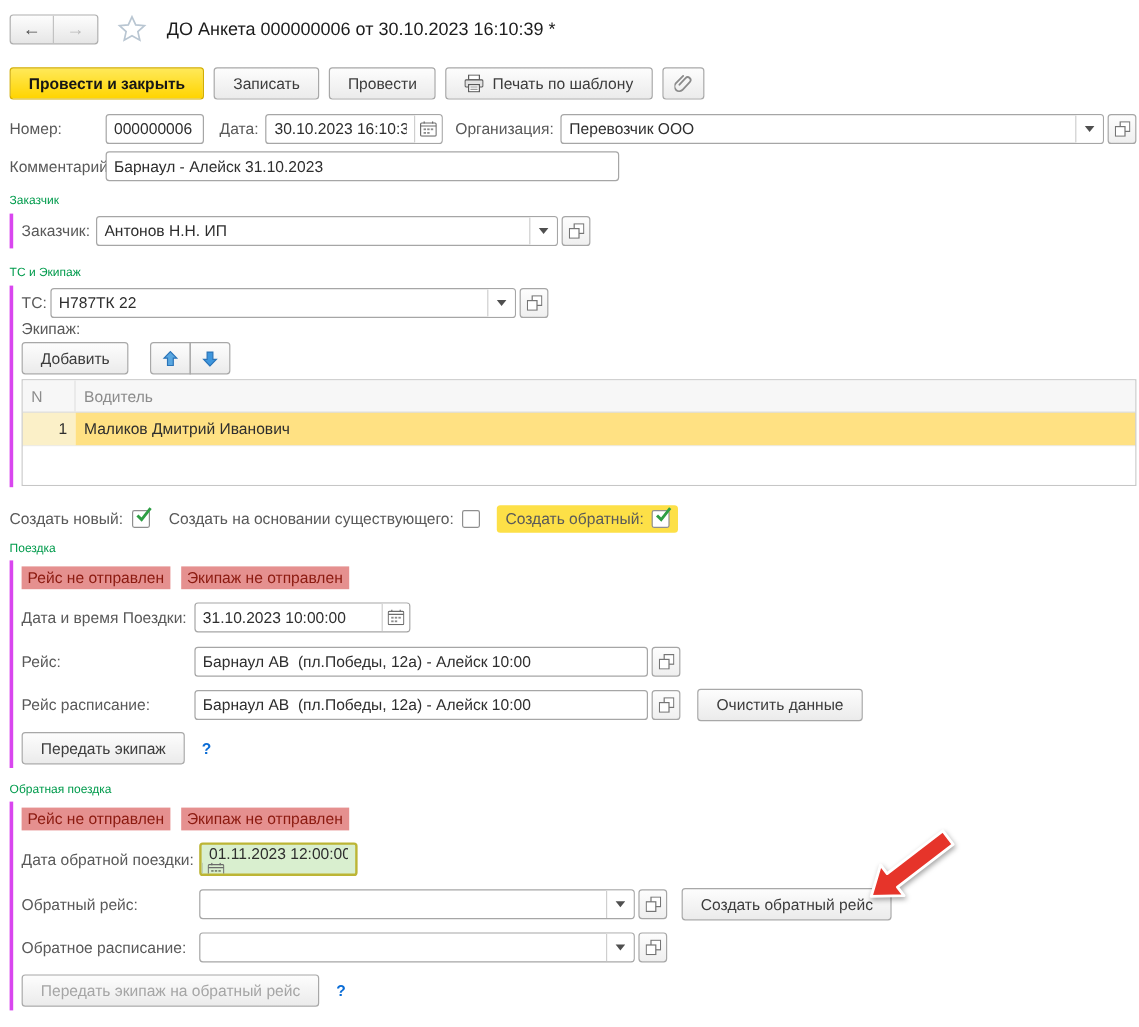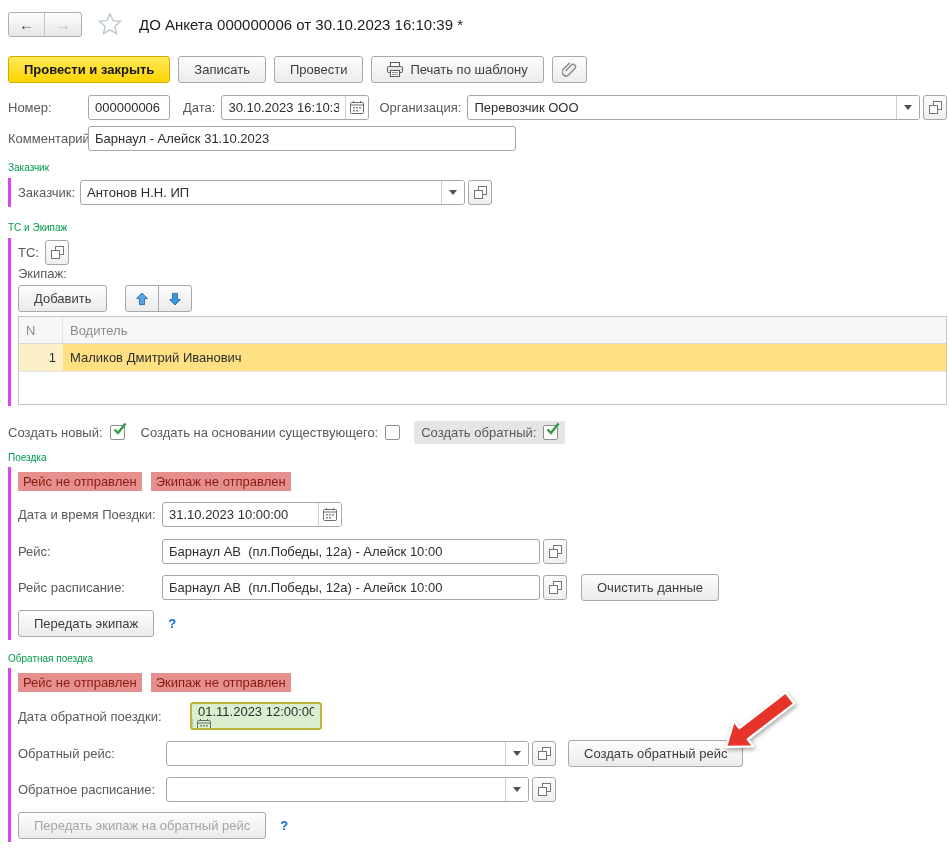--- a/index.html
+++ b/index.html
@@ -55,21 +55,21 @@
   .tbl .td { display:flex; align-items:center; padding:0 7px; color:#2e2e2e; }
   .tbl .td-n { width:44px; justify-content:flex-end; background:#fbf0c8; }
   .tbl .td-driver { flex:1; background:#ffe183; }
   .tbl .filler { height:32px; background:#fff; }
 
   
   .optrow { display:flex; align-items:center; padding-left:8px; margin-top:14px; height:24px;text-align:center; }
   .cb { width:15px; height:15px; border:1px solid #8f8f8f; border-radius:2px; background:#fff;
     position:relative; cursor:pointer; flex:none; }
   .cb svg { position:absolute; top:-4px; left:1px; }
-  .opt-hl { background:#e5e5e5; border-radius:3px; padding:4px 7px; display:flex; align-items:center; }
+  .opt-hl { background:#fde047; border-radius:3px; padding:4px 7px; display:flex; align-items:center; }
 
   
   .badges { display:flex; gap:9px; padding-top:5px; }
   .badge { background:#e5908f; color:#8b1a10; padding:2px 5px; white-space:nowrap; }
 
   .help { color:#0a6cd6; font-weight:bold; margin-left:14px; cursor:pointer; }
 
   
   .hl-date { display:inline-flex; align-items:stretch; border:2px solid #bcb535; border-radius:3px;
     background:#d9efcf; height:28px; overflow:hidden;flex-direction:column; }
@@ -187,20 +187,26 @@
         <rect x="0.5" y="4.5" width="8" height="8" fill="#fff" stroke="#757575"></rect>
       </svg>
     </span>
   </div>
 </div>
 
 <div class="sect-title" style="margin-top:15px;">ТС и Экипаж</div>
 <div class="sect-body" style="margin-top:5px; padding-top:2px; padding-bottom:1px;">
   <div style="display:flex; align-items:center;">
     <span class="lbl" style="width:24px;">ТС:</span>
+    <span class="fld" style="width:388px;">
+      <input readonly="" value="Н787ТК 22" style="">
+      <span class="seg">
+          <span class="dd-tri"></span>
+        </span>
+    </span>
     <span class="openbtn">
       <svg width="13" height="13" viewBox="0 0 13 13">
         <rect x="4.5" y="0.5" width="8" height="8" fill="#fff" stroke="#757575"></rect>
         <rect x="0.5" y="4.5" width="8" height="8" fill="#fff" stroke="#757575"></rect>
       </svg>
     </span>
   </div>
 
   <div class="lbl" style="margin-top:1px;">Экипаж:</div>
 
@@ -316,21 +322,21 @@
   </div>
 </div>
 
 <div class="sect-title" style="margin-top:13px;">Обратная поездка</div>
 <div class="sect-body" style="margin-top:4px;">
   <div class="badges">
     <span class="badge">Рейс не отправлен</span>
     <span class="badge">Экипаж не отправлен</span>
   </div>
 
-  <div style="display:flex; align-items:center; margin-top:10px;gap:24px;">
+  <div style="display:flex; align-items:center; margin-top:10px;">
     <span class="lbl" style="width:148px;">Дата обратной поездки:</span>
     <span class="hl-date">
       <input readonly="" value="01.11.2023 12:00:00" style="">
       <span class="seg">
         <svg width="14" height="13" viewBox="0 0 14 13">
           <rect x="0.5" y="1.5" width="13" height="11" rx="1" fill="none" stroke="#6b6b6b"></rect>
           <line x1="0.5" y1="4" x2="13.5" y2="4" stroke="#6b6b6b"></line>
           <line x1="3.5" y1="0" x2="3.5" y2="2" stroke="#6b6b6b"></line>
           <line x1="10.5" y1="0" x2="10.5" y2="2" stroke="#6b6b6b"></line>
           <g fill="#7d8a75">

